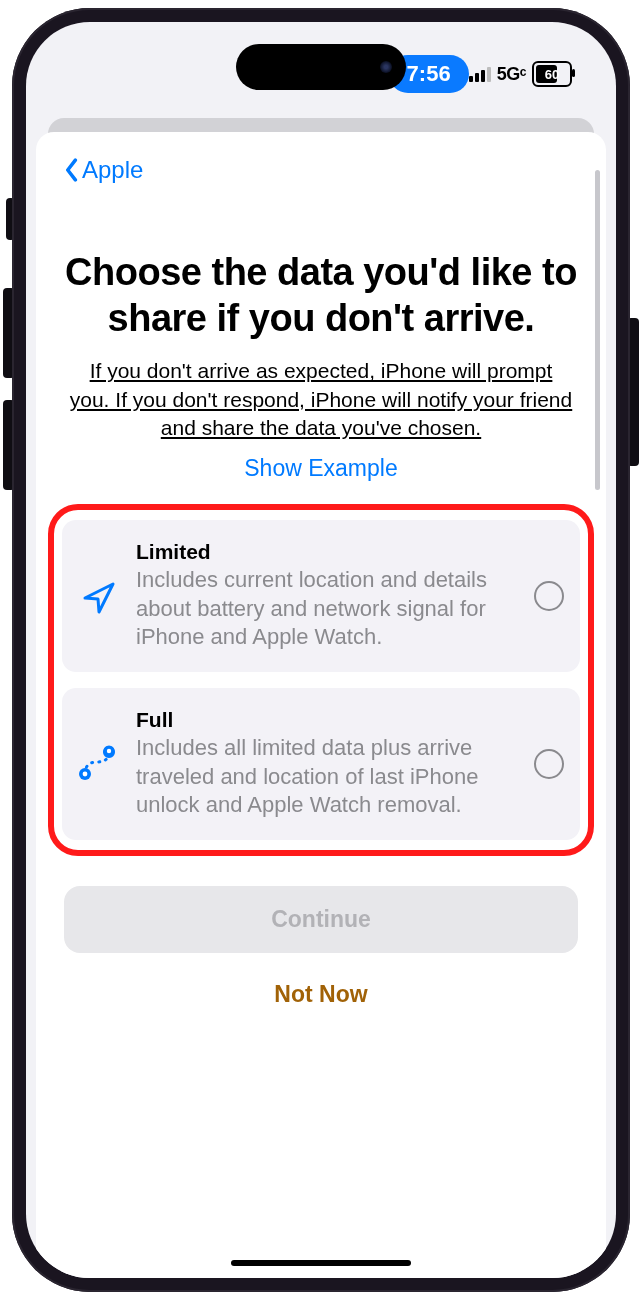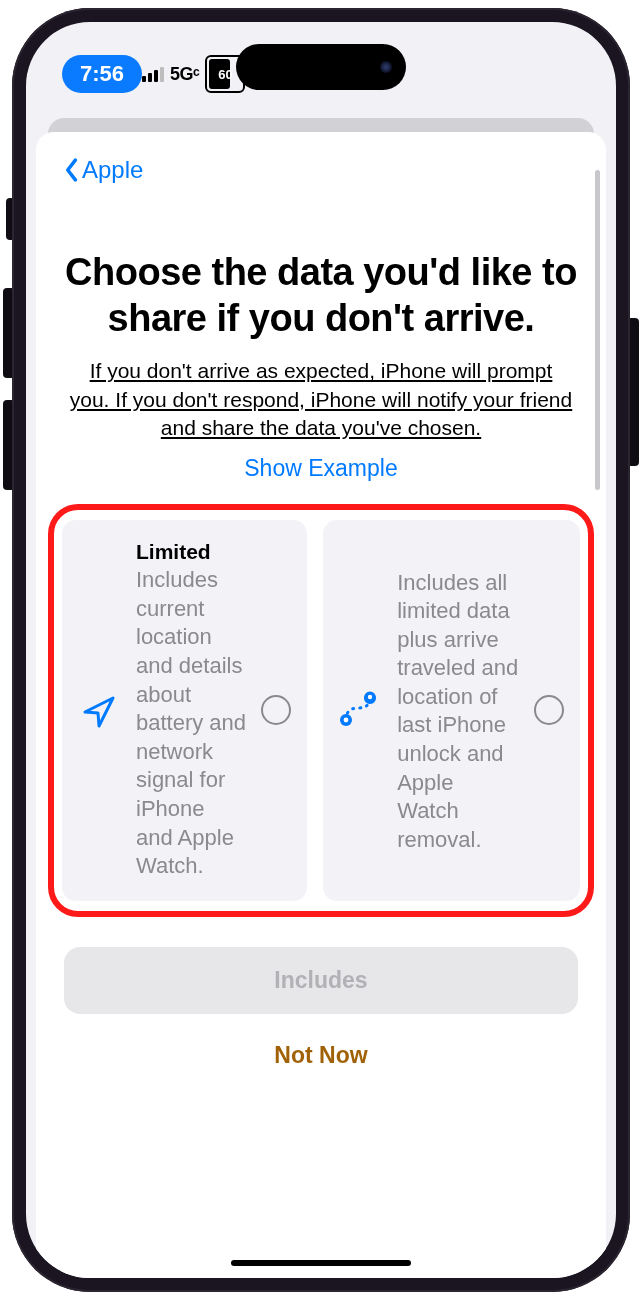--- a/index.html
+++ b/index.html
@@ -58,21 +58,21 @@
   .island-dot{
     width:12px;height:12px;border-radius:50%;
     background:radial-gradient(circle,#2a3560 20%,#0a0f22 70%);
   }
   .status-bar {
     position: absolute;
     top: 0; left: 0; right: 8px;
     height: 78px;
     display: flex;
     align-items: center;
-    justify-content: flex-start;
+    justify-content: flex-end;
     padding: 26px 36px 0 36px;
     z-index: 40;
     color: #000;
   }
   .time-pill {
     background: #0a7aff;
     color: #fff;
     font-weight: 600;
     font-size: 22px;
     padding: 6px 18px;
@@ -80,21 +80,21 @@
   }
   .status-right { display: flex; align-items: center; gap: 6px; font-weight:600;}
   .signal { display:flex; align-items:flex-end; gap:2px; height:16px;}
   .signal span{ width:4px; background:#000; border-radius:1px;}
   .signal span:nth-child(1){height:6px;}
   .signal span:nth-child(2){height:9px;}
   .signal span:nth-child(3){height:12px;}
   .signal span:nth-child(4){height:15px; background:#bdbdbd;}
   .netlabel{ font-size:18px; letter-spacing:-0.5px;}
   .battery-box{
-    width:40px;height:38px;border:2px solid #000;border-radius:6px;
+    width:40px;height:26px;border:2px solid #000;border-radius:6px;
     position:relative; display:flex; align-items:center;
   }
   .battery-box::after{content:"";position:absolute;right:-5px;top:6px;width:3px;height:8px;background:#000;border-radius:2px;}
   .battery-fill{position:absolute;left:2px;top:2px;bottom:2px;width:58%;background:#000;border-radius:3px;}
   .battery-num{position:absolute;left:0;right:0;text-align:center;font-size:13px;color:#fff;font-weight:700;mix-blend-mode:difference;}
 
   .card-stack-hint{
     position:absolute; top:96px; left:22px; right:22px; height:24px;
     background:#d2d2d6; border-radius:16px 16px 0 0;
   }
@@ -146,21 +146,21 @@
     font-weight: 500;
     margin-top: 13px;
     cursor:pointer;
   }
 
   .options-highlight{
     border: 6px solid #ff1a1a;
     border-radius: 30px;
     padding: 10px 8px;
     margin: 22px -16px 0 -16px;
-    display:flex; flex-direction:row; gap:16px;
+    display:flex; flex-direction:column; gap:16px;
   }
   .option {
     background: #f3f2f7;
     border-radius: 14px;
     padding: 20px 16px 20px 14px;
     display: flex;
     align-items: center;
     gap: 14px;
     cursor:pointer;
   }
@@ -267,27 +267,28 @@
             <svg viewBox="0 0 44 40" width="44" height="40">
               <path d="M8 30 Q8 18 20 18 Q32 18 32 8" fill="none" stroke="#007aff" stroke-width="3" stroke-linecap="round" stroke-dasharray="1 6"></path>
               <circle cx="8" cy="30" r="6" fill="#007aff"></circle>
               <circle cx="8" cy="30" r="2.4" fill="#fff"></circle>
               <path d="M32 2 a6 6 0 1 1 -0.01 0 M32 8 l0 6" fill="#007aff"></path>
               <circle cx="32" cy="7" r="5.5" fill="#007aff"></circle>
               <circle cx="32" cy="7" r="2.2" fill="#fff"></circle>
             </svg>
           </div>
           <div class="texts">
+            <div class="opt-title">Full</div>
             <div class="opt-desc">Includes all limited data plus arrive traveled and location of last iPhone unlock and Apple Watch removal.</div>
           </div>
           <div class="radio"></div>
         </div>
 
       </div>
 
-      <div class="continue-btn">Includes</div>
+      <div class="continue-btn">Continue</div>
       <div class="not-now">Not Now</div>
 
     </div>
 
     <div class="home-indicator"></div>
   </div>
 </div>
 
 </body></html>

